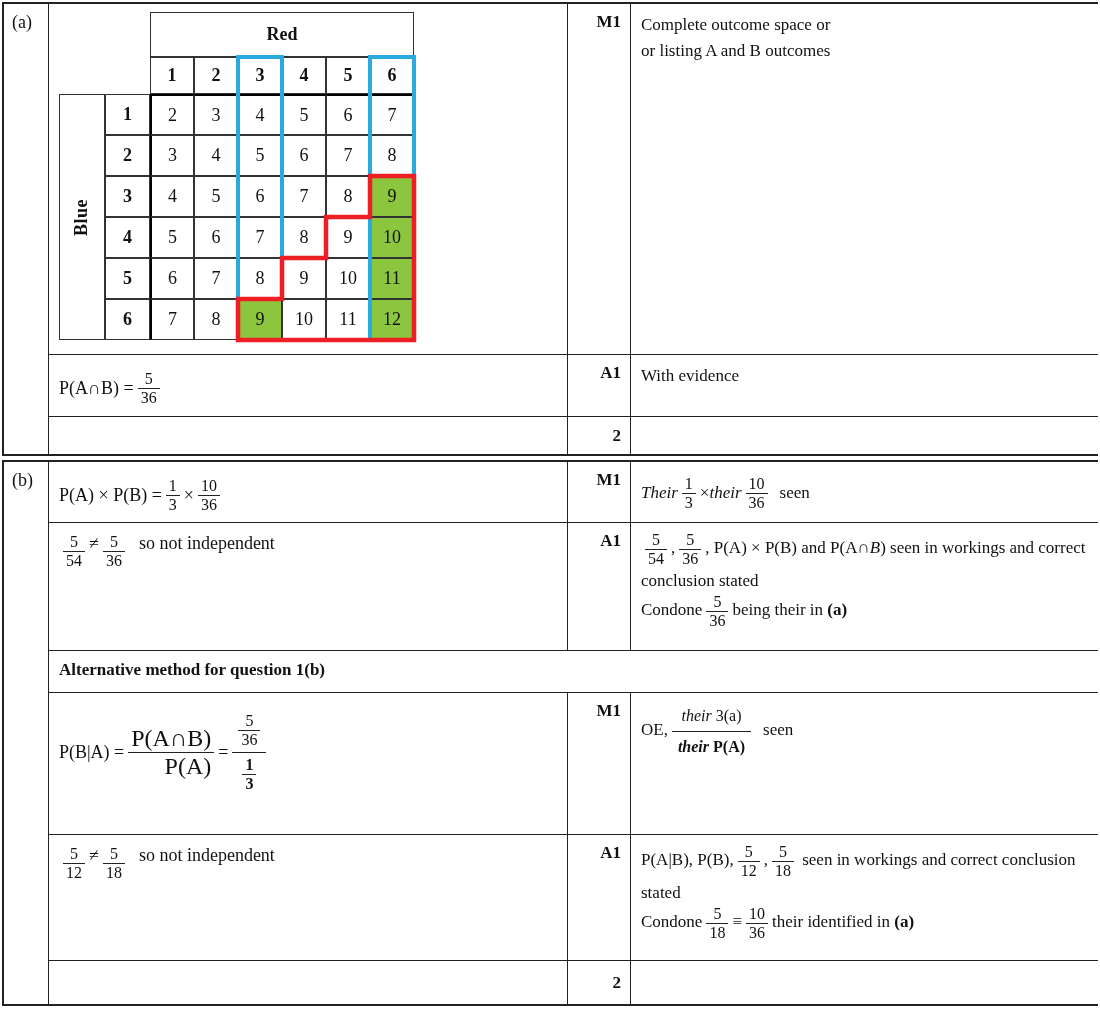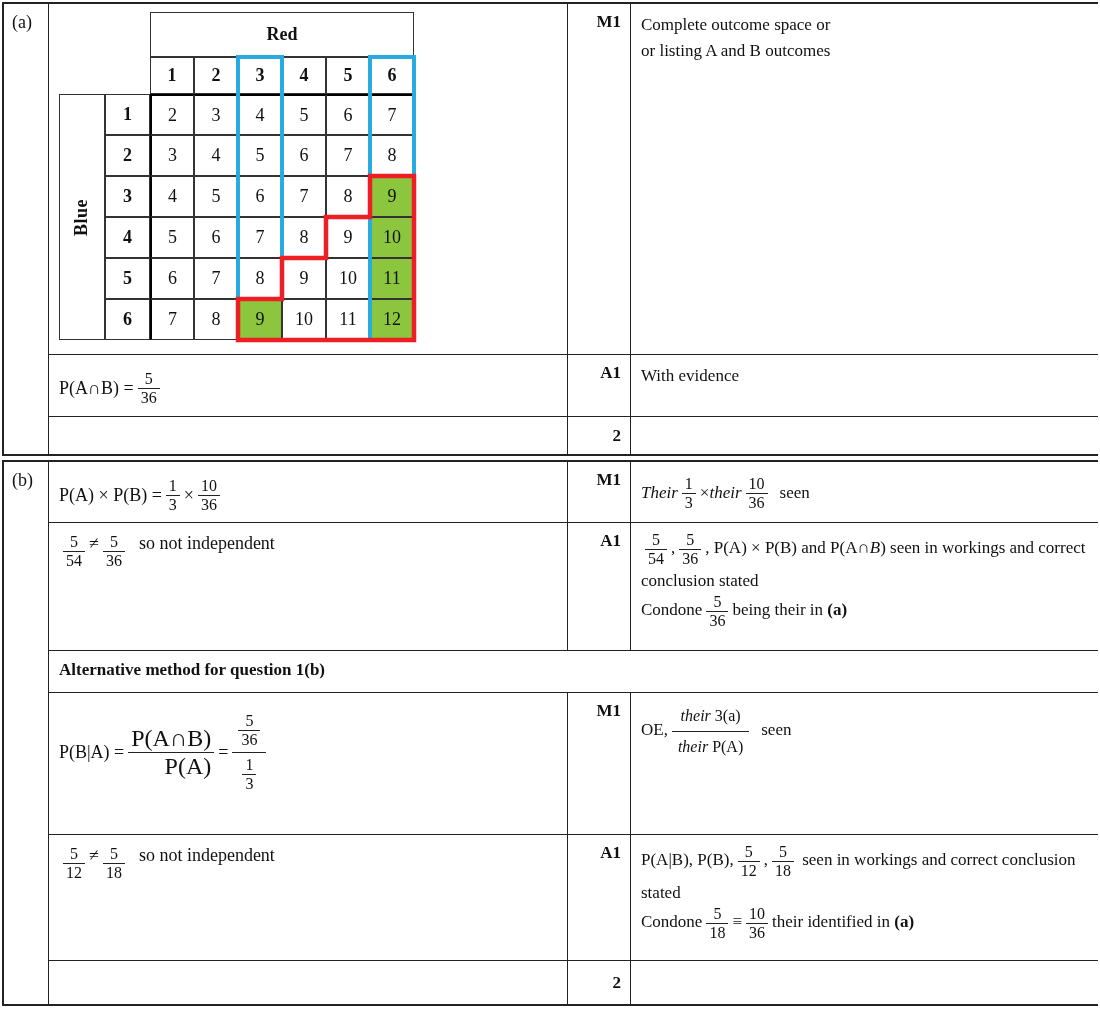--- a/index.html
+++ b/index.html
@@ -22,21 +22,21 @@
   .altrow{grid-column:2 / -1;padding:9px 0 0 10px;font-weight:bold;font-size:17px;}
   .eqrow{display:flex;align-items:center;flex-wrap:wrap;}
   
   .fr{display:inline-block;vertical-align:middle;text-align:center;
       font-size:16px;line-height:1.12;margin:0 4px;}
   .fr>.n{display:block;border-bottom:1.4px solid #222;padding:0 3px;}
   .fr>.d{display:block;padding:0 3px;text-align:right;}
   .fr-lg{font-size:24px;}
   .fr-nest{display:inline-block;vertical-align:middle;text-align:center;margin:0 4px;}
   .fr-nest>.n{display:block;border-bottom:1.4px solid #222;padding:1px 6px 3px 6px;}
-  .fr-nest>.d{display:block;padding:3px 6px 1px 6px;}
+  .fr-nest>.d{display:block;padding:3px 6px 1px 6px;font-weight:bold;}
   .fr-nest .fr{margin:0;}
   .cond{}
   .it{font-style:italic;}
   .bd{font-weight:bold;}
   
   .otc{position:relative;width:356px;height:330px;margin:8px 0 0 10px;}
   .tb-grid{display:grid;grid-template-columns:46px 45px repeat(6,44px);
            grid-template-rows:45px 37px repeat(6,41px);}
   .tb-redbox{border:1.5px solid #333;display:flex;align-items:center;justify-content:center;
              font-weight:bold;font-size:18px;background:#fff;}

